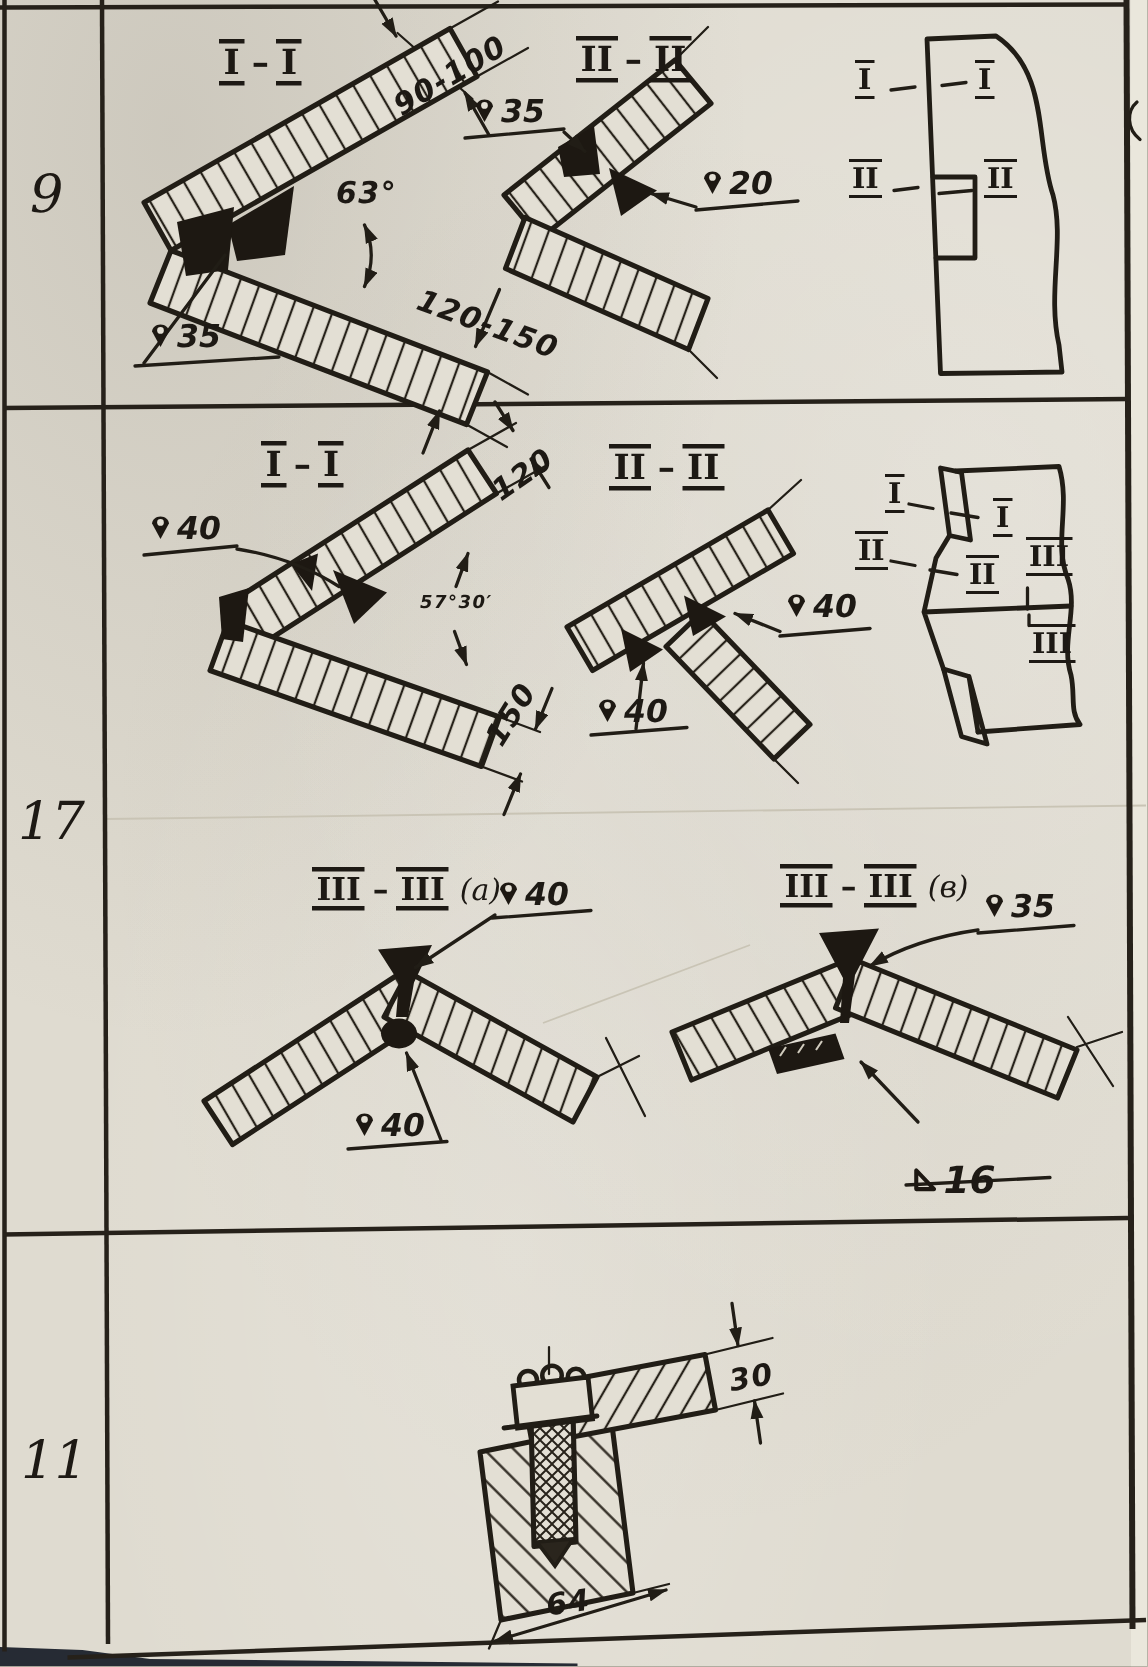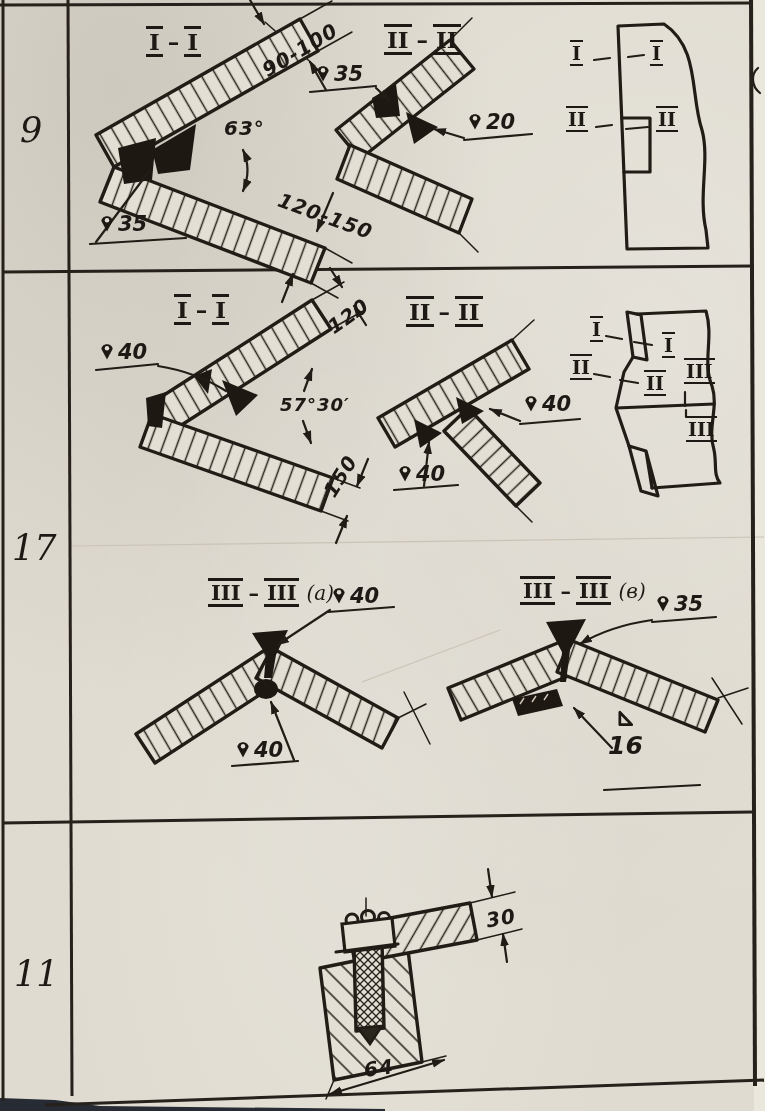--- a/index.html
+++ b/index.html
@@ -257,21 +257,21 @@
     <span class="rn">I</span>
   </div>
   <div class="lbl weld" style="left:100px;top:340px;">
     <svg width="14" height="18" viewBox="0 0 13 17">
         <path d="M6.5,1.2 C9.6,1.2 11.8,3.4 11.8,5.6 L6.5,15.5 L1.2,5.6 C1.2,3.4 3.4,1.2 6.5,1.2 Z" fill="#1d1812"></path>
         <circle cx="6.5" cy="5" r="2.1" fill="#e3dfd4"></circle>
       </svg>
     <span>40</span>
   </div>
   <div class="lbl dim" style="left:326px;top:304px;transform:rotate(-35deg);">120</div>
-  <div class="lbl dim" style="left:280px;top:394px;font-size:18px;">57°30′</div>
+  <div class="lbl dim" style="left:280px;top:394px;font-size:12px;">57°30′</div>
   <div class="lbl dim" style="left:318px;top:464px;transform:rotate(-58deg);">150</div>
 
   <div class="lbl sec-title" style="left:406px;top:296px;">
     <span class="rn">II</span>
     <span>–</span>
     <span class="rn">II</span>
   </div>
   <div class="lbl weld" style="left:524px;top:392px;">
     <svg width="14" height="18" viewBox="0 0 13 17">
         <path d="M6.5,1.2 C9.6,1.2 11.8,3.4 11.8,5.6 L6.5,15.5 L1.2,5.6 C1.2,3.4 3.4,1.2 6.5,1.2 Z" fill="#1d1812"></path>
@@ -321,21 +321,21 @@
     <span class="rn">III</span>
     <span class="variant">(в)</span>
   </div>
   <div class="lbl weld" style="left:656px;top:592px;">
     <svg width="14" height="18" viewBox="0 0 13 17">
         <path d="M6.5,1.2 C9.6,1.2 11.8,3.4 11.8,5.6 L6.5,15.5 L1.2,5.6 C1.2,3.4 3.4,1.2 6.5,1.2 Z" fill="#1d1812"></path>
         <circle cx="6.5" cy="5" r="2.1" fill="#e3dfd4"></circle>
       </svg>
     <span>35</span>
   </div>
-  <div class="lbl weld big" style="left:608px;top:710px;flex-direction:column;">
+  <div class="lbl weld big" style="left:608px;top:772px;">
     <svg width="17" height="17" viewBox="0 0 15 15">
         <path d="M2.5,2 L2.5,13 L13,13 Z" fill="none" stroke="#1d1812" stroke-width="2.4" stroke-linejoin="round"></path>
       </svg>
     <span>16</span>
   </div>
 
   <div class="lbl dim" style="left:486px;top:906px;transform:rotate(-10deg);">30</div>
   <div class="lbl dim" style="left:364px;top:1056px;transform:rotate(-8deg);">64</div>
 </div>
 

